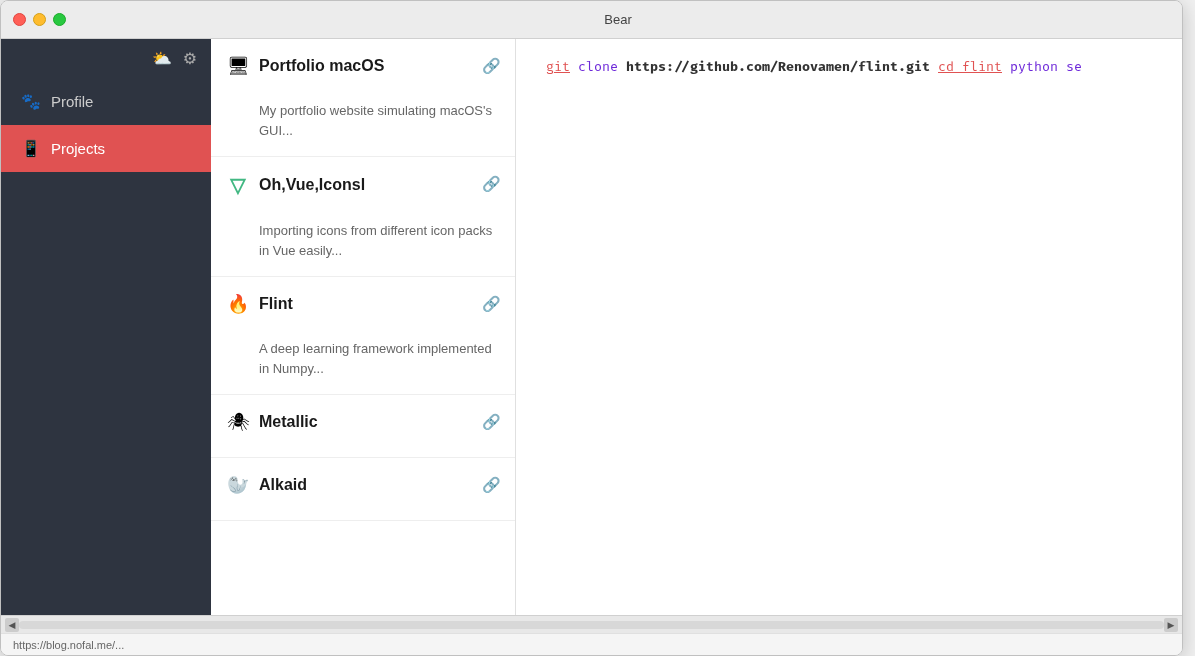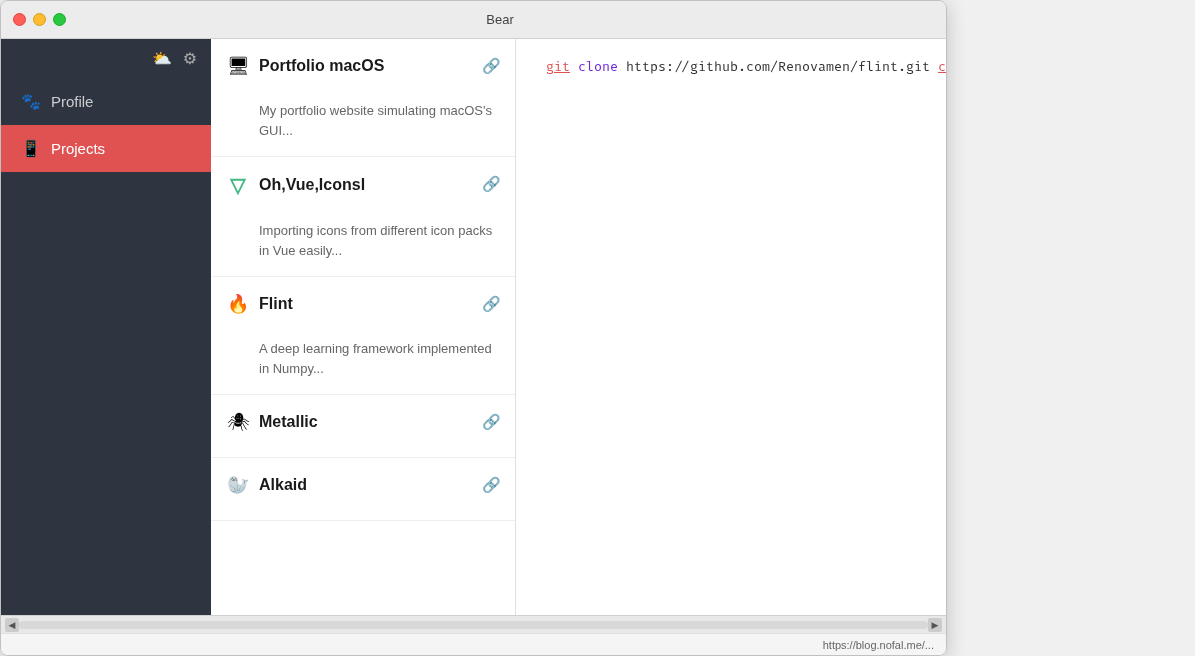--- a/index.html
+++ b/index.html
@@ -6,21 +6,21 @@
 
     body {
       width: 1195px;
       height: 656px;
       font-family: -apple-system, BlinkMacSystemFont, "Segoe UI", sans-serif;
       background: #f0f0f0;
       overflow: hidden;
     }
 
     .window {
-      width: 947px;
+      width: 1183px;
       height: 656px;
       display: flex;
       flex-direction: column;
       border: 1px solid #c0c0c0;
       border-radius: 8px;
       overflow: hidden;
       box-shadow: 0 4px 20px rgba(0,0,0,0.2);
     }
 
     
@@ -201,21 +201,21 @@
     }
 
     .code-block {
       font-family: "SF Mono", "Fira Code", "Courier New", monospace;
       font-size: 13px;
       color: #333;
       white-space: nowrap;
     }
 
     .code-keyword { color: #e05252; text-decoration: underline; }
-    .code-url { color: #333; }
+    .code-url { color: #333; font-weight: bold; }
     .code-command { color: #6d28d9; }
 
     
     .bottom-bar {
       height: 18px;
       background: #e8e8e8;
       display: flex;
       align-items: center;
       border-top: 1px solid #d0d0d0;
       padding: 0 4px;
@@ -224,21 +224,21 @@
 
     .status-bar {
       height: 22px;
       background: #f5f5f5;
       border-top: 1px solid #e0e0e0;
       display: flex;
       align-items: center;
       padding: 0 12px;
       font-size: 11px;
       color: #666;
-      justify-content: flex-end;
+      justify-content: flex-start;
       flex-shrink: 0;
     }
 
     .scroll-arrow {
       width: 14px;
       height: 14px;
       background: #ccc;
       border-radius: 2px;
       display: flex;
       align-items: center;

